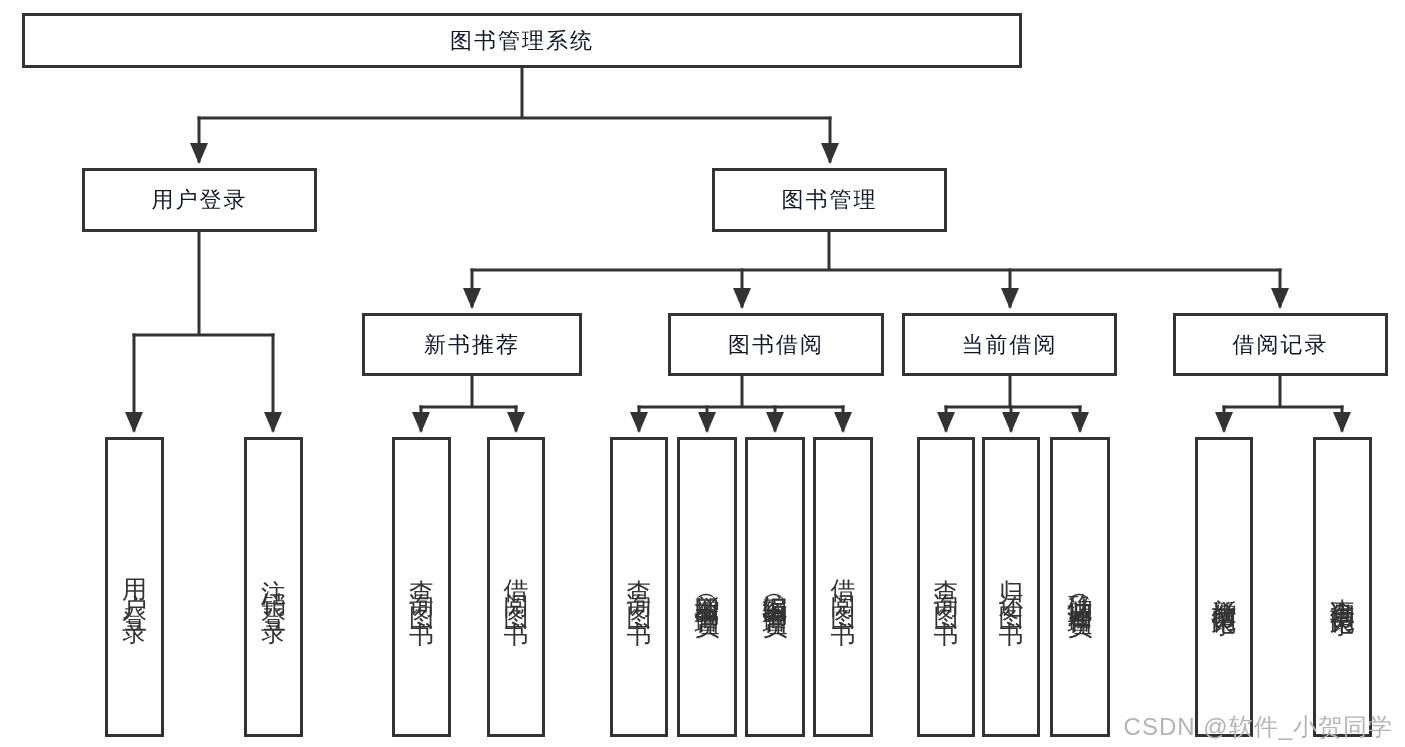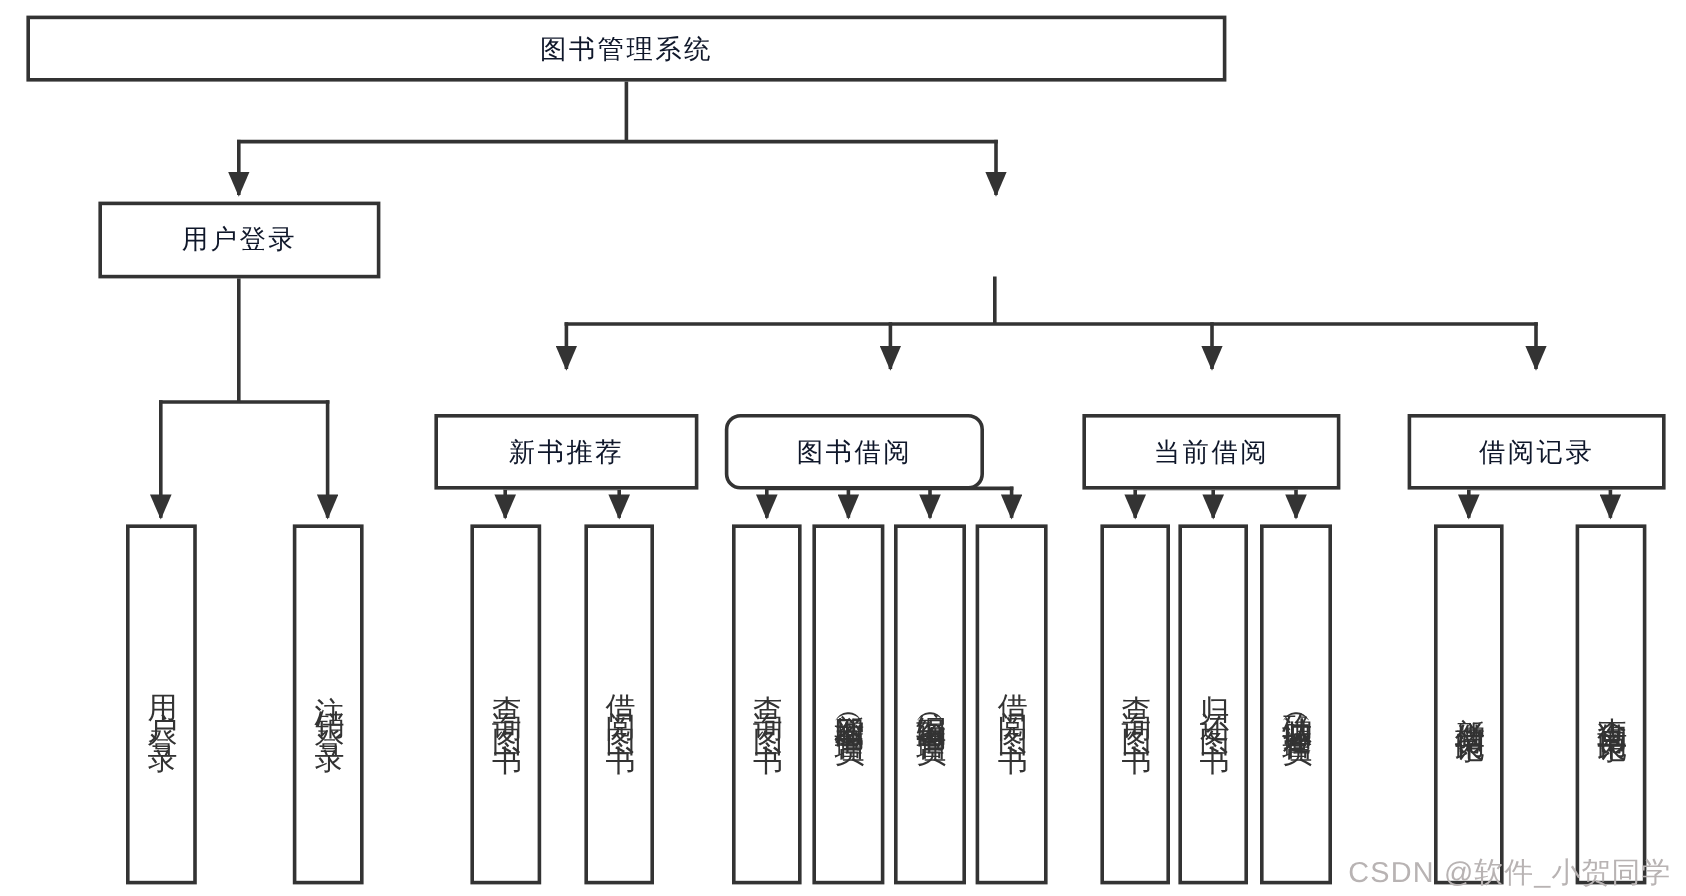--- a/index.html
+++ b/index.html
@@ -29,21 +29,21 @@
     z-index: 2;
   }
   .hlabel {
     font-size: 22px;
     letter-spacing: 2px;
     color: #0f172a;
     white-space: nowrap;
   }
   .root-box   { left: 22px;  top: 13px;  width: 1000px; height: 55px; }
   .lvl2       { top: 168px; height: 64px; }
-  .lvl3       { top: 313px; height: 63px; margin-top: 32px; }
+  .lvl3       { top: 313px; height: 63px; }
   .leaf       { top: 437px; height: 300px; }
   .vlabel {
     writing-mode: vertical-rl;
     text-orientation: mixed;
     font-size: 25px;
     line-height: 1;
     color: #333333;
   }
   .watermark {
     position: absolute;
@@ -105,25 +105,28 @@
     </g>
   </svg>
 
   <div class="box root-box">
     <span class="hlabel">图书管理系统</span>
   </div>
 
   <div class="box lvl2" style="left:82px;width:235px;">
     <span class="hlabel">用户登录</span>
   </div>
+  <div class="box lvl2" style="left:712px;width:235px;">
+    <span class="hlabel">图书管理</span>
+  </div>
 
   <div class="box lvl3" style="left:362px;width:220px;">
     <span class="hlabel">新书推荐</span>
   </div>
-  <div class="box lvl3" style="left:604px;width:216px;border-radius:13px;">
+  <div class="box lvl3" style="left:668px;width:216px;">
     <span class="hlabel">图书借阅</span>
   </div>
   <div class="box lvl3" style="left:1173px;width:215px;">
     <span class="hlabel">借阅记录</span>
   </div>
   <div class="box lvl3" style="left:902px;width:215px;">
     <span class="hlabel">当前借阅</span>
   </div>
 
   <div class="box leaf" style="left:105px;width:59px;">

